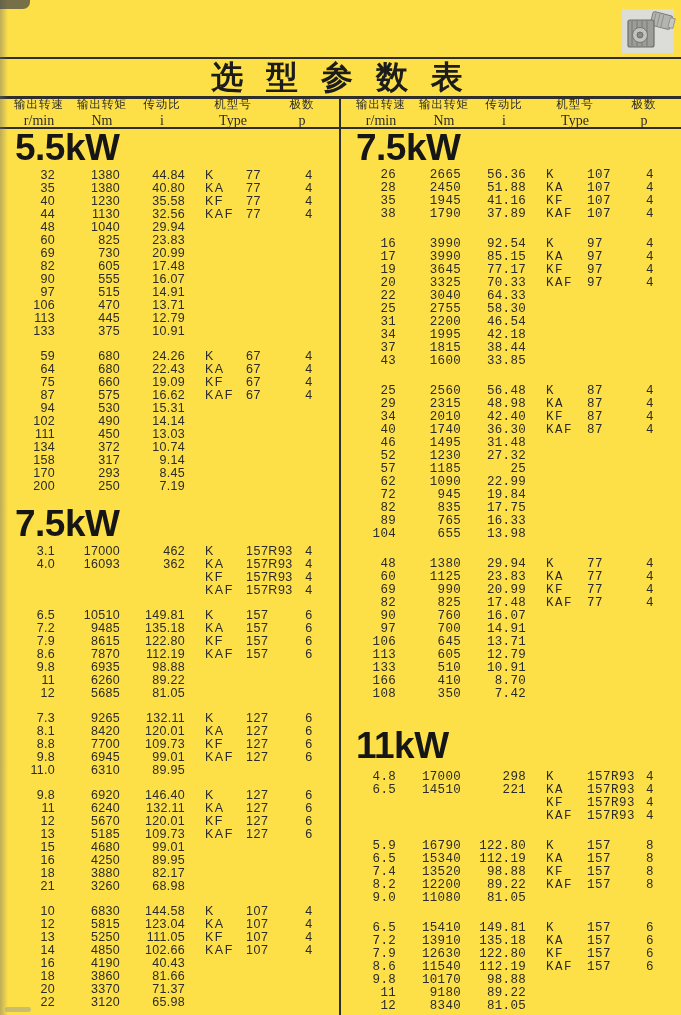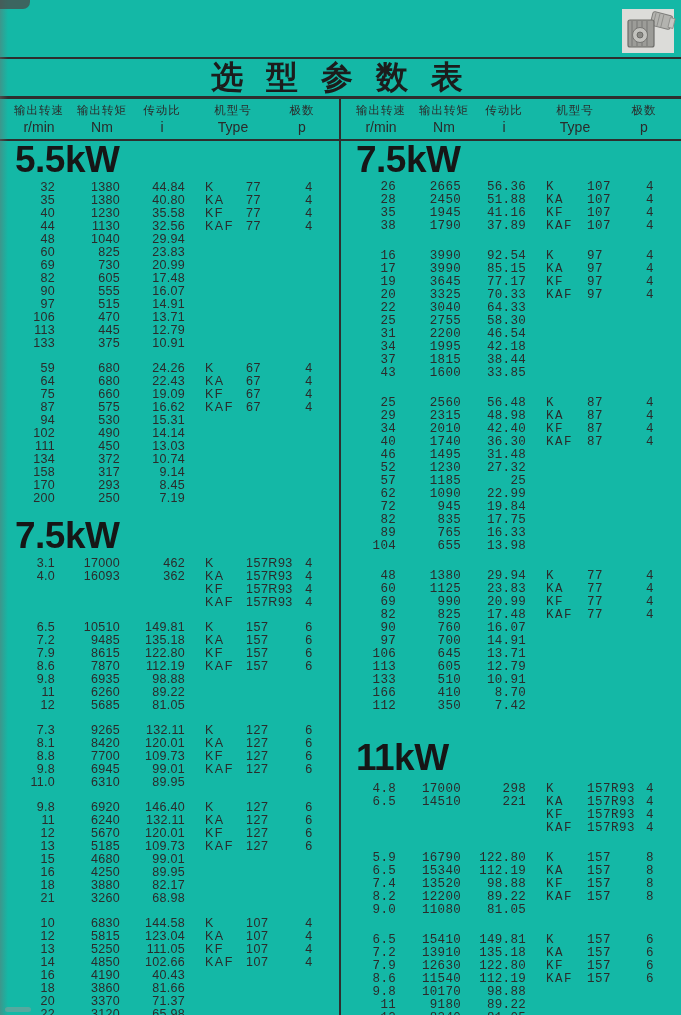--- a/index.html
+++ b/index.html
@@ -1,20 +1,20 @@
 <!DOCTYPE html>
 <html><head>
 <meta charset="utf-8">
 <style>
   html,body{margin:0;padding:0;background:#d9d9d6;}
   *{box-sizing:border-box;}
   .page{
     position:relative;
     width:681px;height:1015px;
-    background:#14b8a6;
+    background:#fde047;
     overflow:hidden;
     font-family:"Liberation Sans","DejaVu Sans",sans-serif;
     color:#2b2b2b;
   }
   .page::before{ 
     content:'';position:absolute;left:0;top:0;bottom:0;width:8px;
     background:linear-gradient(to right, rgba(110,110,108,0.45), rgba(110,110,108,0));
     z-index:5;pointer-events:none;
   }
   .artifact-topleft{
@@ -36,21 +36,21 @@
     font-size:32px;font-weight:bold;letter-spacing:7px;color:#1c1c1c;
     white-space:nowrap;
   }
   .lined{position:relative;}
   .lined::after{ 
     content:'';position:absolute;left:339px;top:0;bottom:0;width:2px;
     background:#2e2e2e;
   }
   .rule-a{height:3px;}
   .rule-b{height:2px;}
-  .header-row{display:flex;height:40px;}
+  .header-row{display:flex;height:28px;font-family:Liberation Serif, serif;}
   .header-half{
     width:340px;display:grid;
     grid-template-columns:62px 64px 56px 86px 52px;
     padding-left:8px;align-content:center;row-gap:1px;
   }
   .header-half:last-child{width:341px;padding-left:10px;}
   .hcol{text-align:center;}
   .hcn{font-size:11.5px;letter-spacing:1px;grid-row:1;}
   .hunit{font-size:14px;grid-row:2;}
   .header-half .hcol{display:contents;}
@@ -885,21 +885,21 @@
             </div>
             <div class="trow">
               <div class="cell c1">166</div>
               <div class="cell c2">410</div>
               <div class="cell c3">8.70</div>
               <div class="cell c4"></div>
               <div class="cell c5"></div>
               <div class="cell c6"></div>
             </div>
             <div class="trow">
-              <div class="cell c1">112</div>
+              <div class="cell c1">108</div>
               <div class="cell c2">350</div>
               <div class="cell c3">7.42</div>
               <div class="cell c4"></div>
               <div class="cell c5"></div>
               <div class="cell c6"></div>
             </div>
           </div>
           <div class="section-heading">11kW</div>
           <div class="block">
             <div class="trow">

